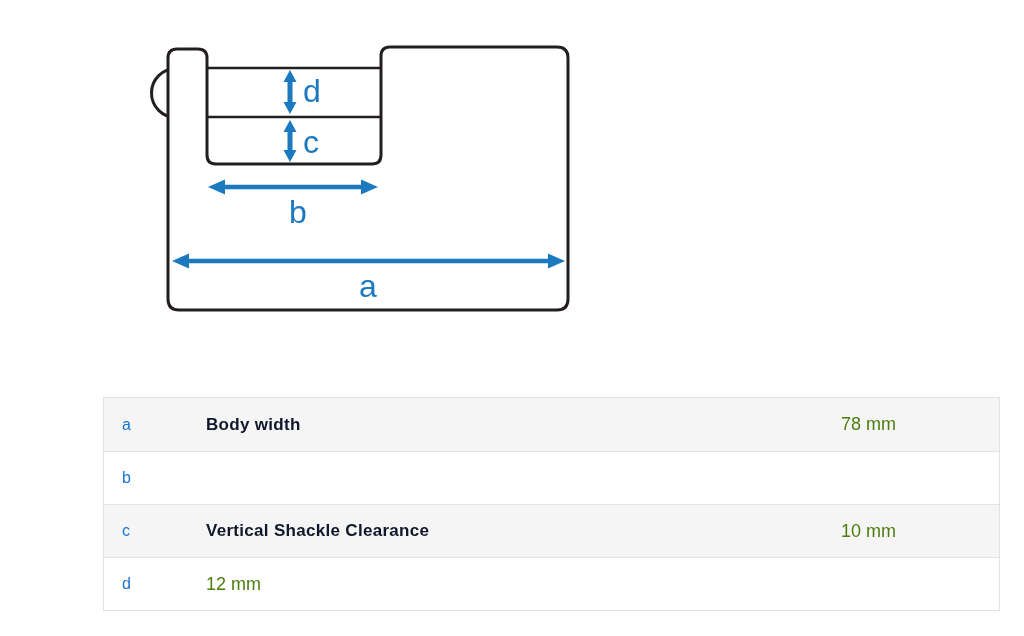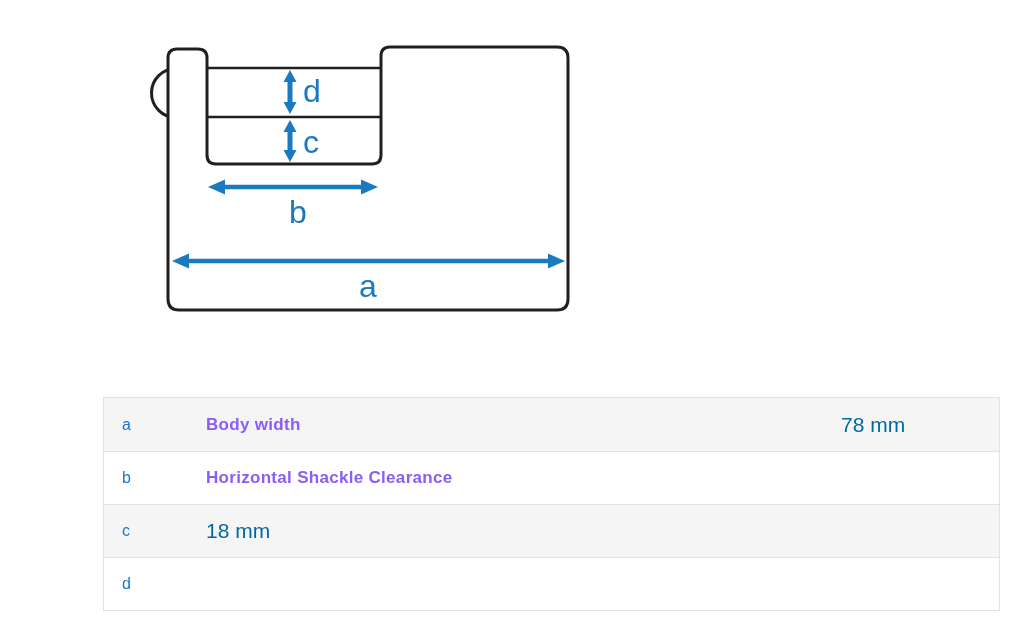--- a/index.html
+++ b/index.html
@@ -80,26 +80,26 @@
     width: 84px;
     padding-left: 18px;
     color: #1a75d2;
     font-size: 16px;
   }
   .cell.label {
     flex: 1;
     font-weight: bold;
     font-size: 17px;
     letter-spacing: 0.3px;
-    color: #8b5cf6;
+    color: #0f172a;
   }
   .cell.value {
     width: 158px;
-    font-size: 21px;
-    color: #0369a1;
+    font-size: 18px;
+    color: #4d7c0f;
   }
 </style>
 </head>
 <body>
 
 <div class="stage">
 
   <svg class="diagram-svg" width="1024" height="636" viewBox="0 0 1024 636">
 
     <g>
@@ -158,26 +158,27 @@
   <div class="spec-table">
 
     <div class="spec-row">
       <div class="cell letter">a</div>
       <div class="cell label">Body width</div>
       <div class="cell value">78 mm</div>
     </div>
 
     <div class="spec-row">
       <div class="cell letter">b</div>
-      <div class="cell label">Horizontal Shackle Clearance</div>
     </div>
 
     <div class="spec-row">
       <div class="cell letter">c</div>
-      <div class="cell value">18 mm</div>
+      <div class="cell label">Vertical Shackle Clearance</div>
+      <div class="cell value">10 mm</div>
     </div>
 
     <div class="spec-row">
       <div class="cell letter">d</div>
+      <div class="cell value">12 mm</div>
     </div>
 
   </div>
 </div>
 
 </body></html>

